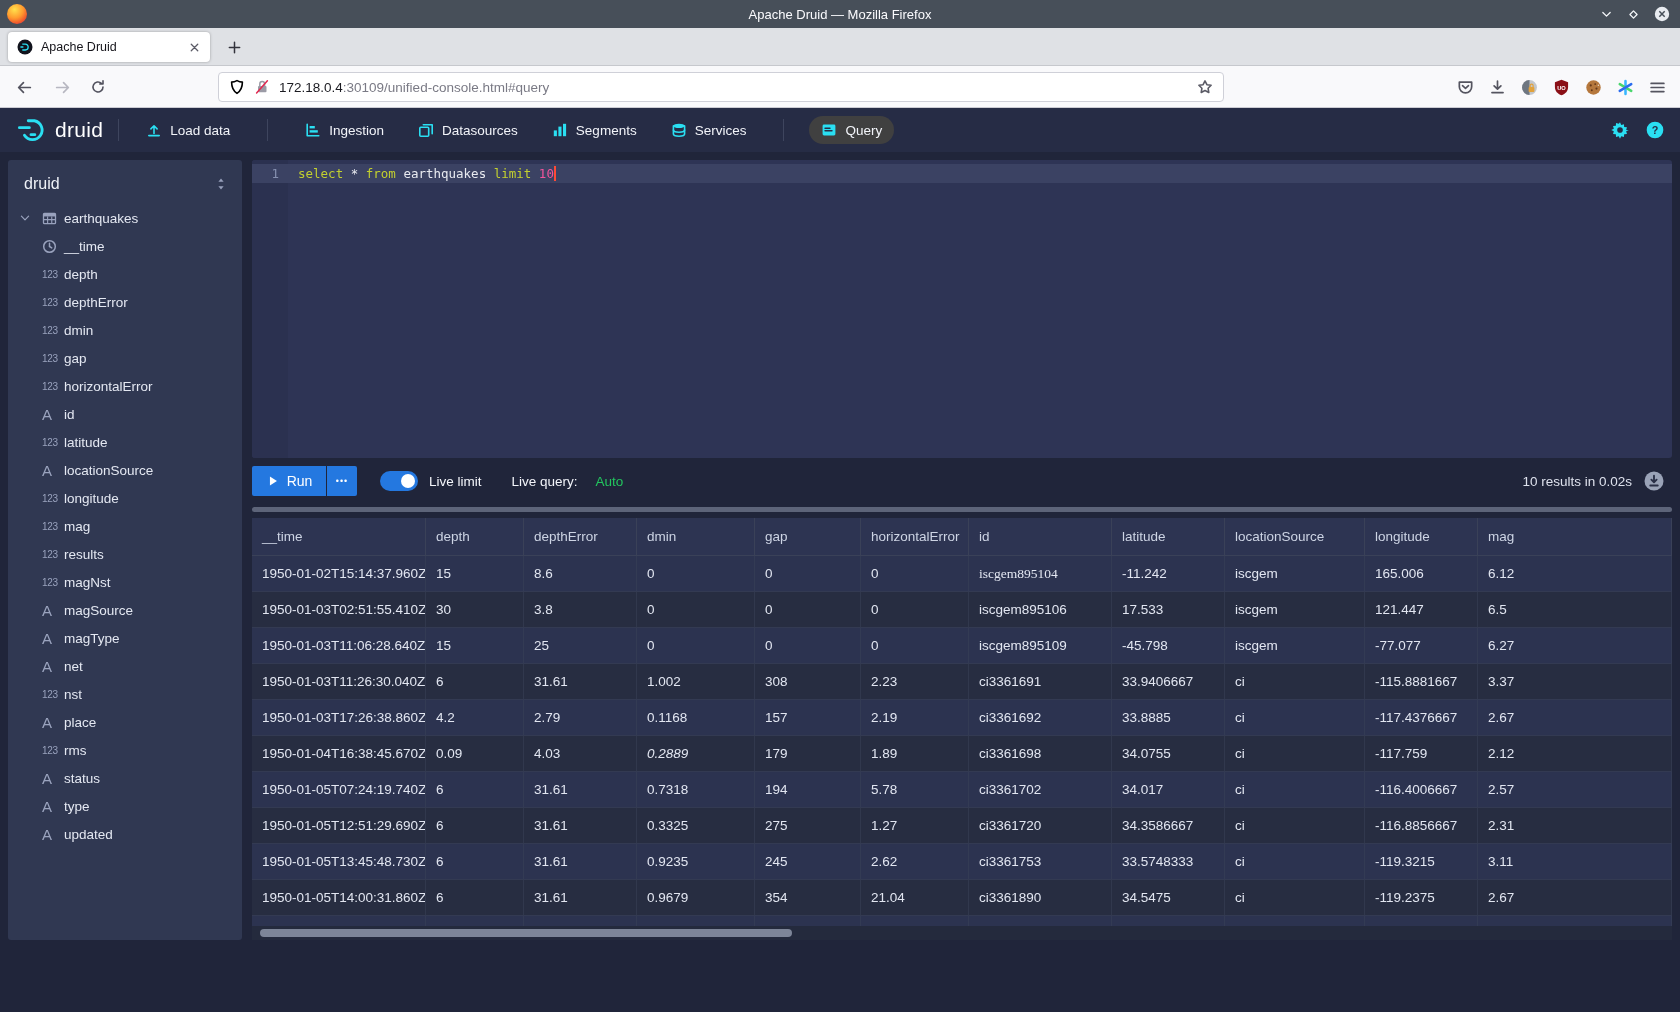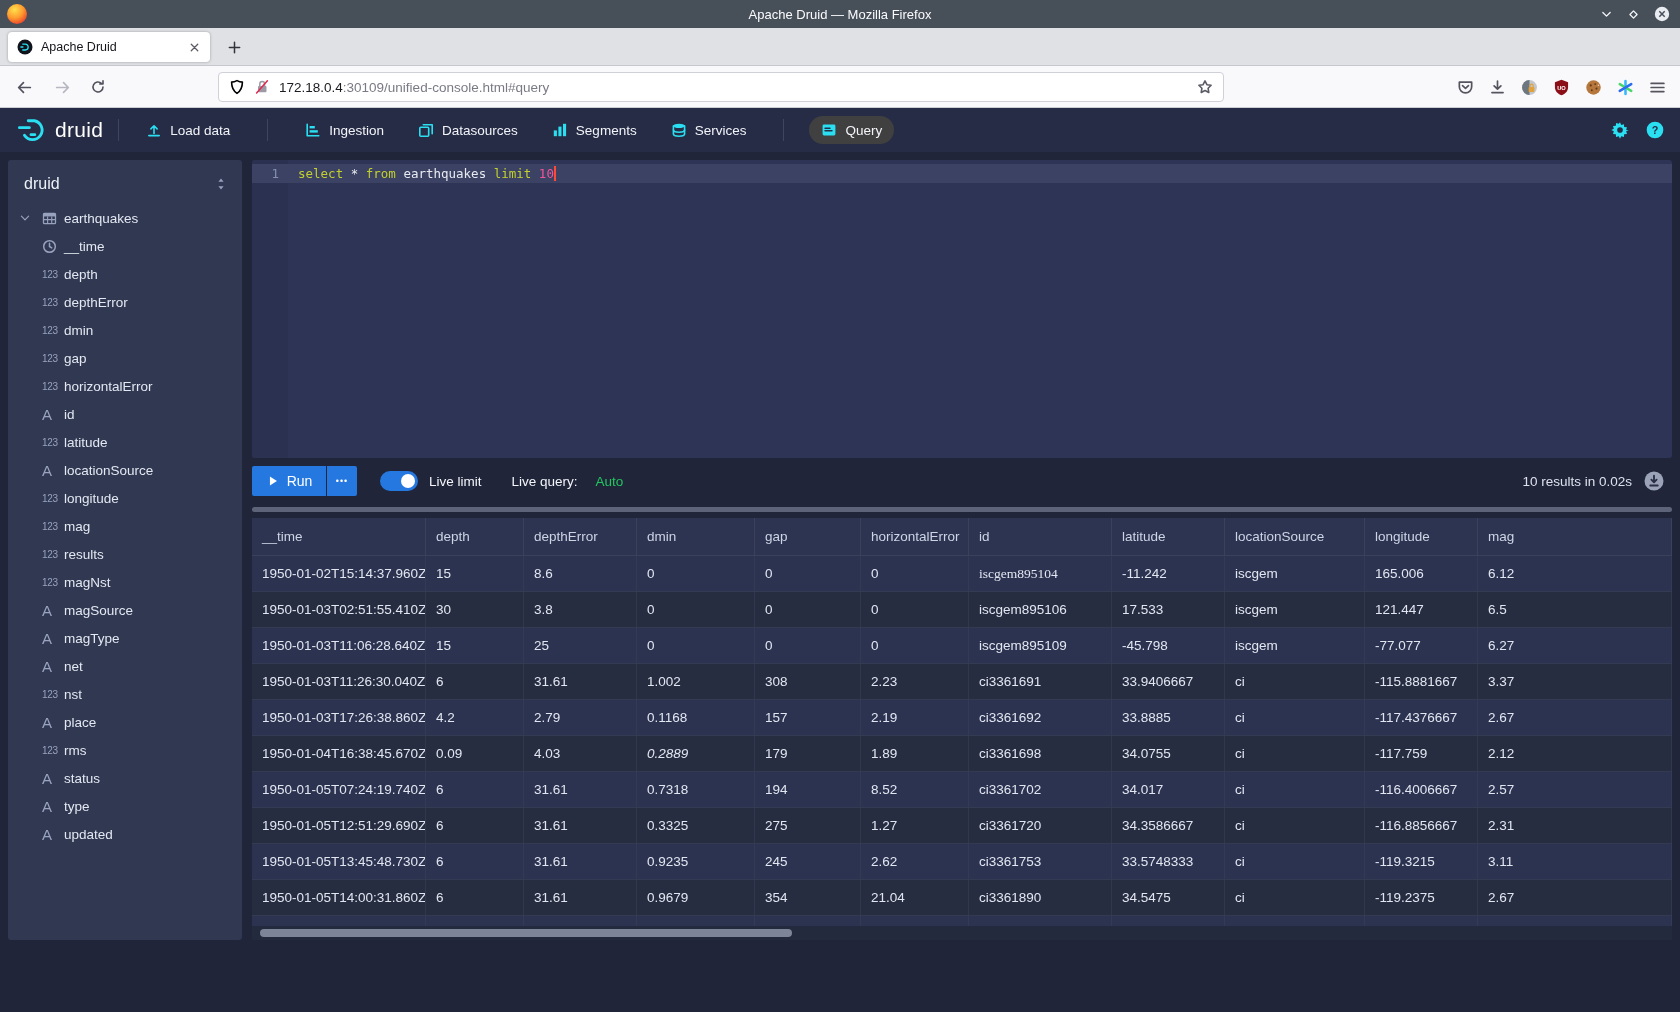--- a/index.html
+++ b/index.html
@@ -619,21 +619,21 @@
             <div class="td" style="width: 140px;">ci</div>
             <div class="td" style="width: 113px;">-117.759</div>
             <div class="td" style="width: 194px;">2.12</div>
           </div>
           <div class="trow odd">
             <div class="td" style="width: 174px;">1950-01-05T07:24:19.740Z</div>
             <div class="td" style="width: 98px;">6</div>
             <div class="td" style="width: 113px;">31.61</div>
             <div class="td" style="width: 118px;">0.7318</div>
             <div class="td" style="width: 106px;">194</div>
-            <div class="td" style="width: 108px;">8.52</div>
+            <div class="td" style="width: 108px;">5.78</div>
             <div class="td" style="width: 143px;">ci3361702</div>
             <div class="td" style="width: 113px;">34.017</div>
             <div class="td" style="width: 140px;">ci</div>
             <div class="td" style="width: 113px;">-116.4006667</div>
             <div class="td" style="width: 194px;">2.57</div>
           </div>
           <div class="trow even">
             <div class="td" style="width: 174px;">1950-01-05T12:51:29.690Z</div>
             <div class="td" style="width: 98px;">6</div>
             <div class="td" style="width: 113px;">31.61</div>

